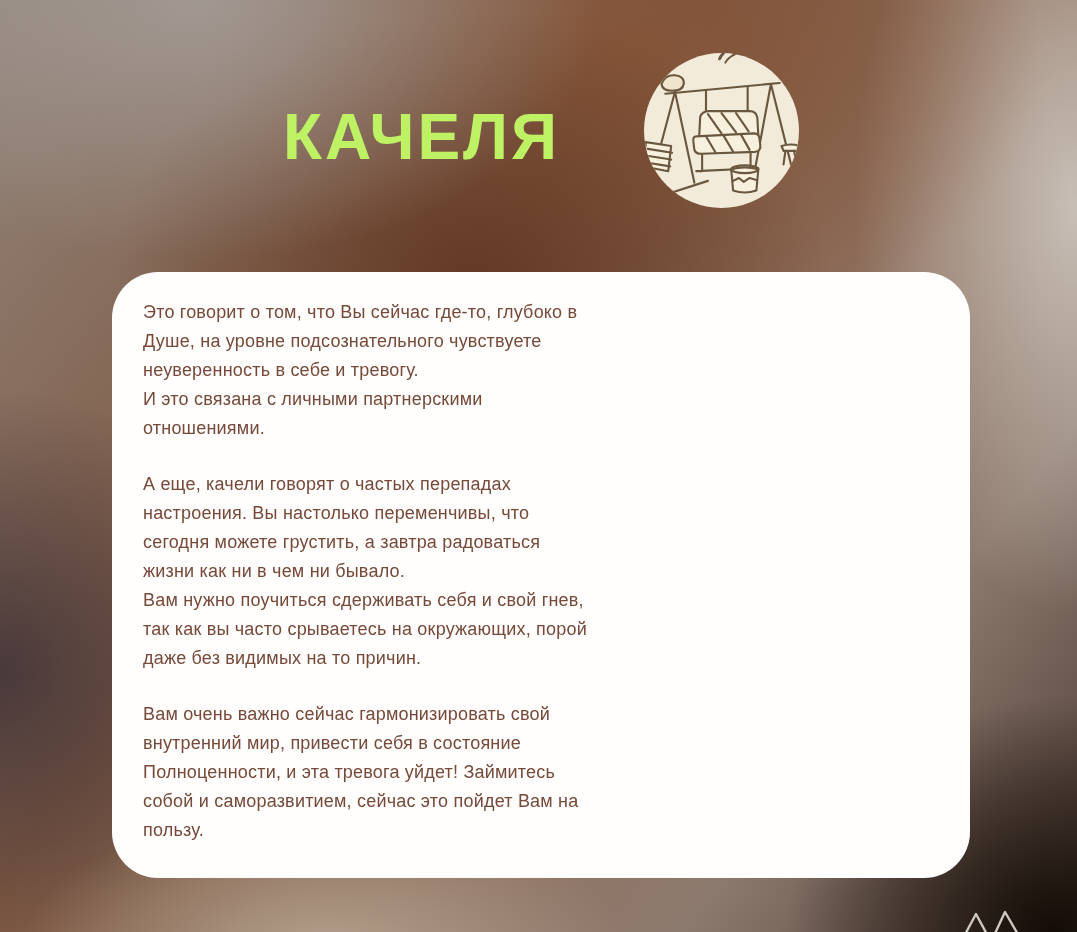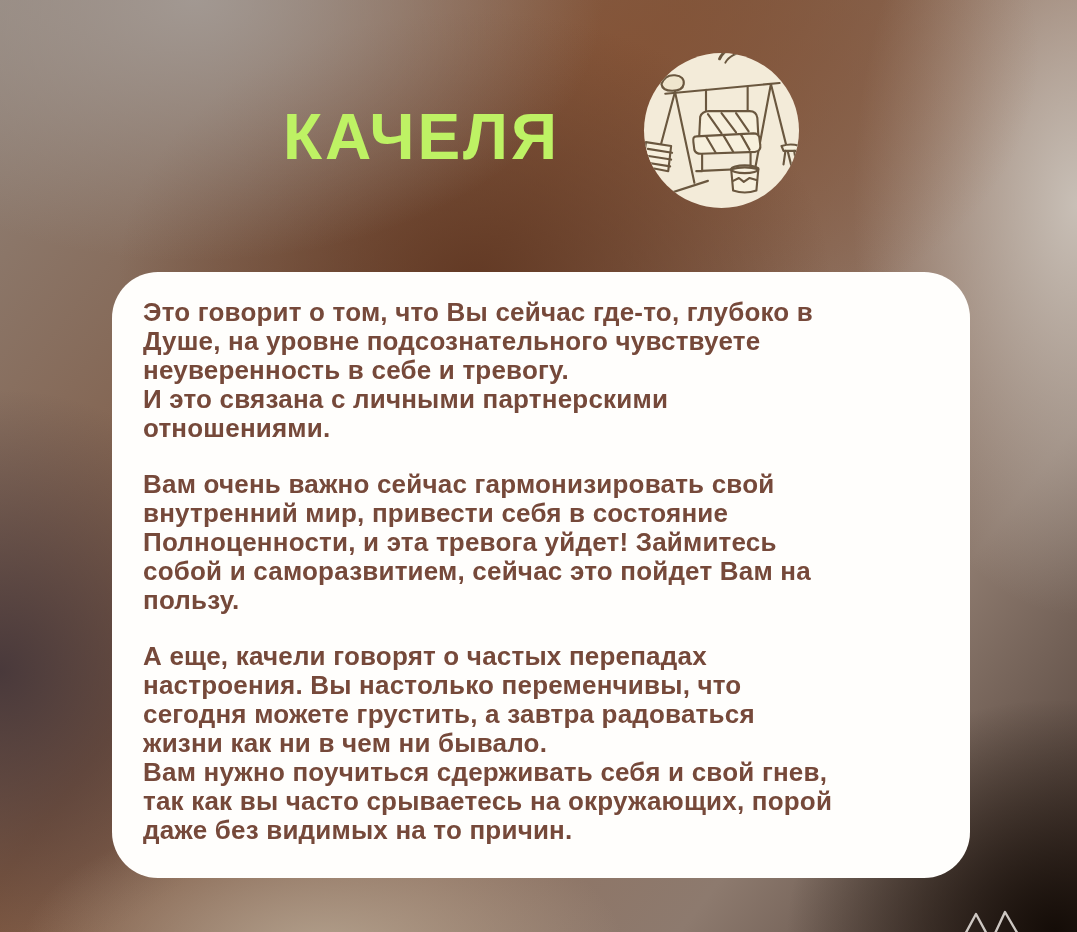--- a/index.html
+++ b/index.html
@@ -50,23 +50,23 @@
     position:absolute;
     left:112px; top:272px;
     width:858px; height:606px;
     background:#fffefc;
     border-radius:46px;
     padding:26px 36px 0 31px;
   }
   .card p {
     white-space:pre-line;
     color:#76493a;
-    font-size:26px;
+    font-size:18px;
     line-height:29px;
-    font-weight:700;
+    font-weight:400;
     letter-spacing:.2px;
     margin-bottom:27px;
   }
 
   .watermark {
     position:absolute;
     left:952px; top:900px;
     width:80px; height:45px;
   }
 </style>
@@ -118,30 +118,30 @@
     <path d="M146 101 l -2 14 M155 101 l 2 12"></path>
   </svg>
 </div>
 
 <div class="card">
   <p>Это говорит о том, что Вы сейчас где-то, глубоко в
 Душе, на уровне подсознательного чувствуете
 неуверенность в себе и тревогу.
 И это связана с личными партнерскими
 отношениями.</p>
-  <p>Вам очень важно сейчас гармонизировать свой
-внутренний мир, привести себя в состояние
-Полноценности, и эта тревога уйдет! Займитесь
-собой и саморазвитием, сейчас это пойдет Вам на
-пользу.</p>
   <p>А еще, качели говорят о частых перепадах
 настроения. Вы настолько переменчивы, что
 сегодня можете грустить, а завтра радоваться
 жизни как ни в чем ни бывало.
 Вам нужно поучиться сдерживать себя и свой гнев,
 так как вы часто срываетесь на окружающих, порой
 даже без видимых на то причин.</p>
+  <p>Вам очень важно сейчас гармонизировать свой
+внутренний мир, привести себя в состояние
+Полноценности, и эта тревога уйдет! Займитесь
+собой и саморазвитием, сейчас это пойдет Вам на
+пользу.</p>
 </div>
 
 <svg class="watermark" viewBox="0 0 80 45" fill="none" stroke="rgba(235,230,226,.85)" stroke-width="2.4" stroke-linejoin="round">
   <path d="M10 40 L 24 14 L 37 38"></path>
   <path d="M39 42 L 53 12 L 67 36"></path>
 </svg>
 
 </body></html>

